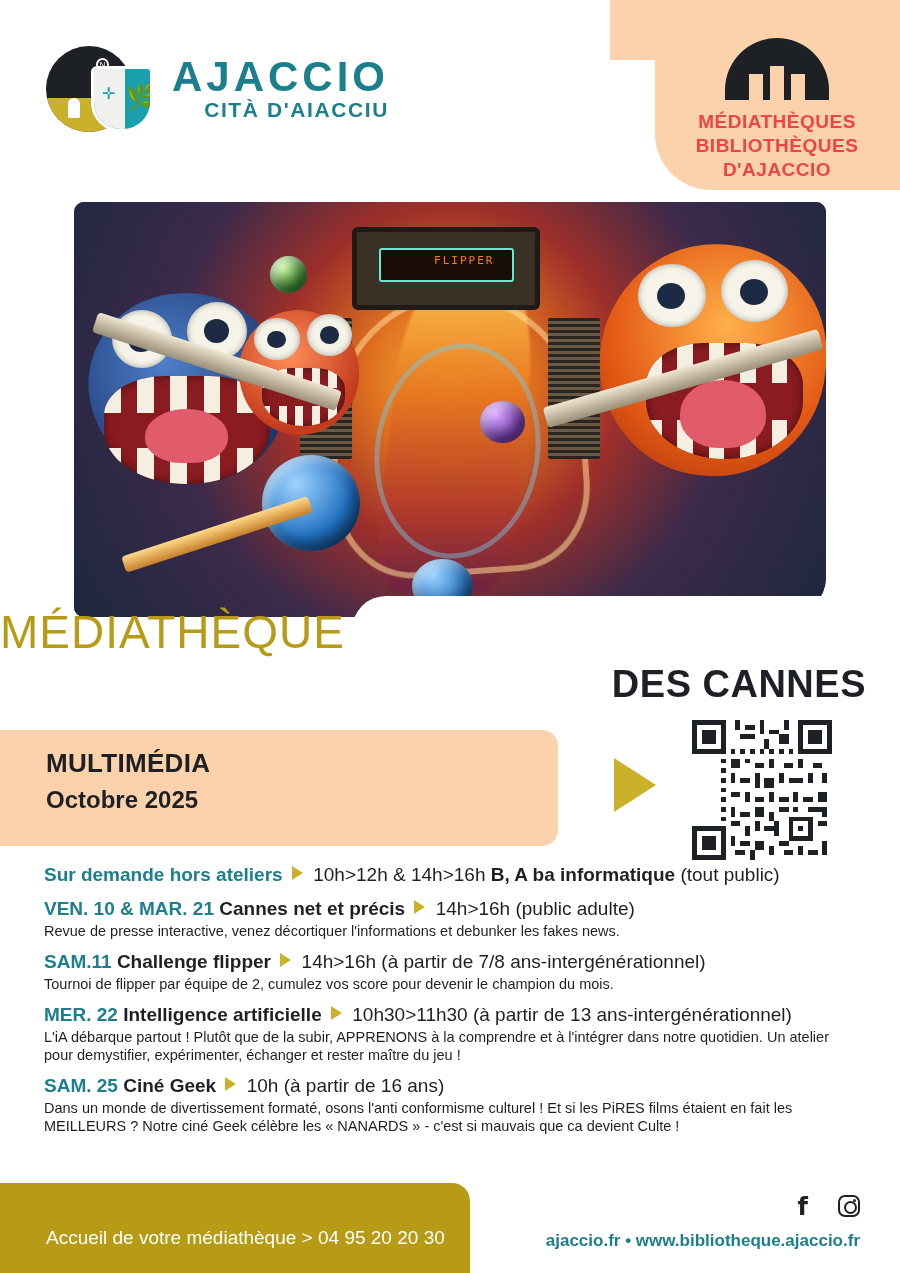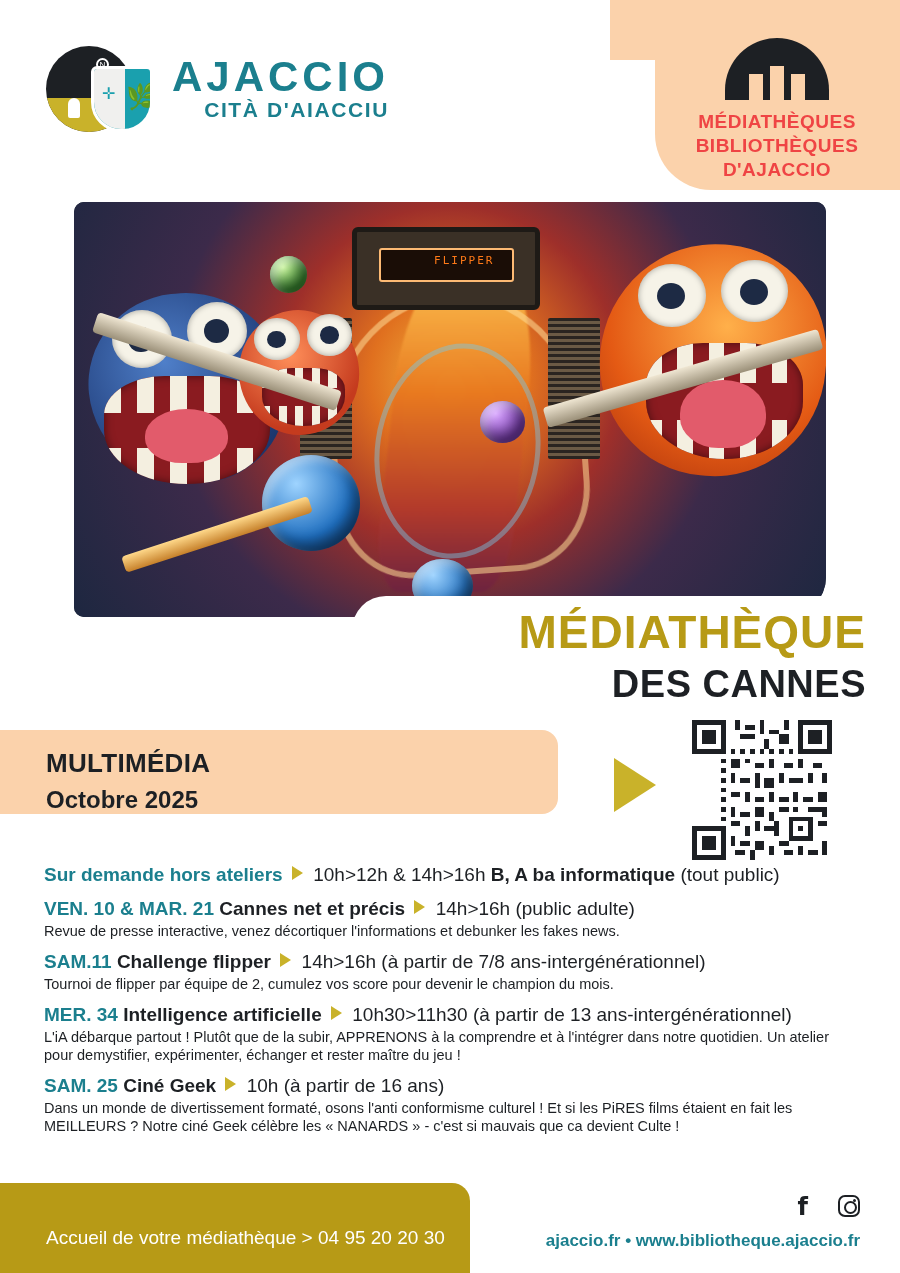--- a/index.html
+++ b/index.html
@@ -132,21 +132,21 @@
     transform: rotate(8deg);
   }
   .hero .backbox {
     position: absolute; left: 37%; top: 6%; width: 25%; height: 20%;
     background: #3a3026;
     border: 5px solid #1e1a16;
     border-radius: 6px;
   }
   .hero .backbox .screen {
     position: absolute; left: 12%; top: 22%; width: 76%; height: 46%;
-    background: #1a0d06; border: 2px solid #fdba74; border-radius: 3px;
+    background: #1a0d06; border: 2px solid #5eead4; border-radius: 3px;
     color: #ff7a18; font-family: "DejaVu Sans Mono", monospace;
     font-size: 11px; letter-spacing: 2px; text-align: center; line-height: 22px;
     overflow: hidden;
     padding-left: 36px;
   }
   .hero .speaker {
     position: absolute; top: 28%; width: 7%; height: 34%;
     background: repeating-linear-gradient(180deg,#2a2420 0 3px,#6b5a45 3px 6px);
     border-radius: 2px;
   }
@@ -214,34 +214,34 @@
   .hero .f3 { left: 62%; top: 40%; width: 38%; transform: rotate(-16deg); background: linear-gradient(180deg,#efe6d2,#9a8f78); height: 5%; }
 
   
   .title-notch {
     position: absolute; left: 352px; top: 596px; width: 548px; height: 126px;
     background: #ffffff;
     border-top-left-radius: 34px;
   }
   .mdq {
     position: absolute; left: 0; top: 608px; width: 866px;
-    text-align: right;
-    font-size: 46px; font-weight: bold; letter-spacing: 1px; color: #b79a16;
+    text-align: left;
+    font-size: 46px; font-weight: normal; letter-spacing: 1px; color: #b79a16;
     line-height: 48px;
   }
   .des-cannes {
     position: absolute; left: 0; top: 662px; width: 866px;
     text-align: right;
     font-size: 38px; font-weight: bold; letter-spacing: 0.5px; color: #1d2024;
     line-height: 44px;
   }
 
   
   .band {
-    position: absolute; left: 0; top: 730px; width: 558px; height: 84px;
+    position: absolute; left: 0; top: 730px; width: 558px; height: 116px;
     background: #fbd2ab;
     border-top-right-radius: 16px; border-bottom-right-radius: 16px; padding-left: 21px;
   }
   .band .l1 {
     position: absolute; left: 46px; top: 18px;
     font-size: 26px; font-weight: bold; color: #1d2024; letter-spacing: .3px;
   }
   .band .l2 {
     position: absolute; left: 46px; top: 56px;
     font-size: 24px; font-weight: bold; color: #1d2024;
@@ -541,21 +541,21 @@
         <span class="name">Challenge flipper</span>
         <span class="tri"></span>
         <span class="time">14h&gt;16h</span>
         <span>(à partir de 7/8 ans-intergénérationnel)</span>
       </div>
       <div class="desc">Tournoi de flipper par équipe de 2, cumulez vos score pour devenir le champion du mois.</div>
     </div>
 
     <div class="item">
       <div class="line1">
-        <span class="date">MER. 34</span>
+        <span class="date">MER. 22</span>
         <span class="name">Intelligence artificielle</span>
         <span class="tri"></span>
         <span class="time">10h30&gt;11h30</span>
         <span>(à partir de 13 ans-intergénérationnel)</span>
       </div>
       <div class="desc">L'iA débarque partout ! Plutôt que de la subir, APPRENONS à la comprendre et à l'intégrer dans notre quotidien. Un atelier pour demystifier, expérimenter, échanger et rester maître du jeu !</div>
     </div>
 
     <div class="item">
       <div class="line1">

